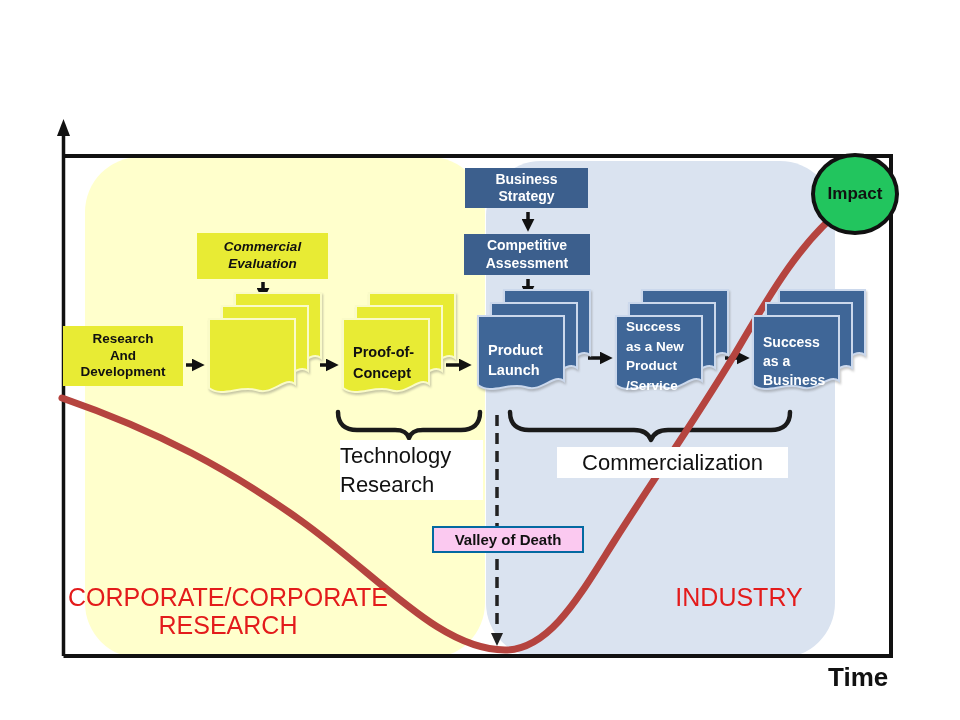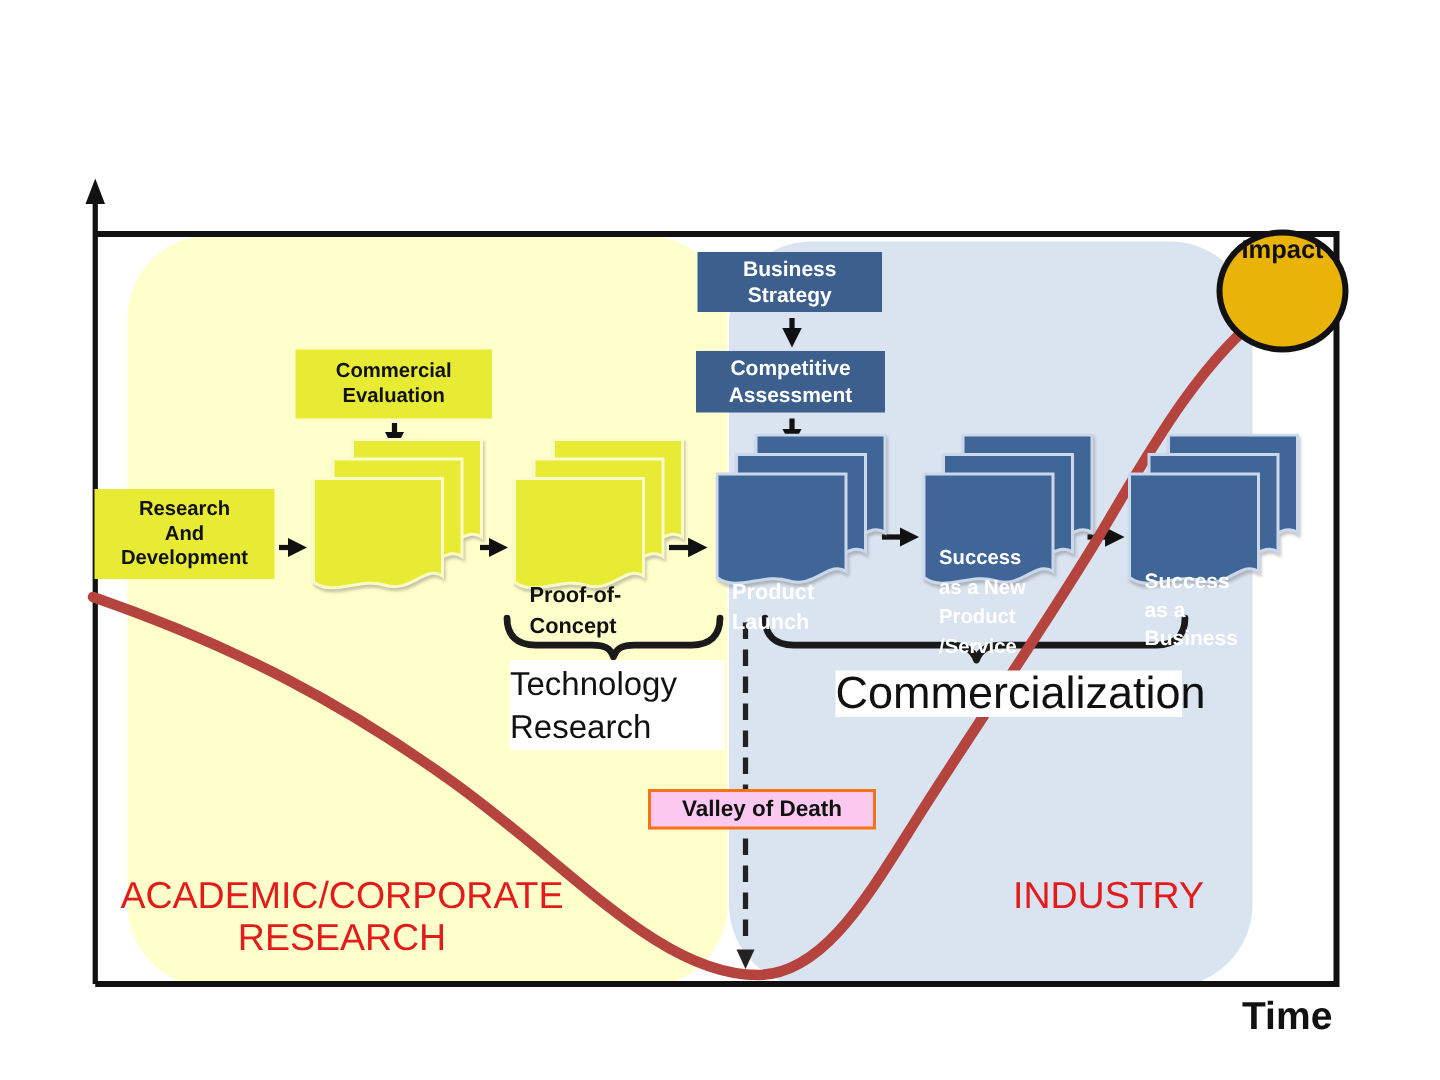--- a/index.html
+++ b/index.html
@@ -17,49 +17,49 @@
 
   
   .overlay{left:0;top:0;width:960px;height:720px;}
 
   
   .node{display:flex;flex-direction:column;justify-content:center;text-align:center;
         font-weight:bold;line-height:1.25;}
   .node-yellow{background:#E8EB34;color:#111;font-size:13.5px;}
   .node-blue{background:#3C5F8D;color:#fff;font-size:14px;}
   .rd-box{left:63px;top:326px;width:120px;height:60px;}
-  .ce-box{left:197px;top:233px;width:131px;height:46px;}
+  .ce-box{left:197px;top:233px;width:131px;height:46px;font-style:italic;}
   .bs-box{left:465px;top:168px;width:123px;height:40px;}
   .ca-box{left:464px;top:234px;width:126px;height:41px;}
 
   
   .stack{width:114px;height:108px;filter:drop-shadow(1px 2px 1px rgba(90,90,90,.35));}
   .page-y{fill:#E8EB34;stroke:#FAFBC8;stroke-width:2;}
   .page-b{fill:#3F6697;stroke:#CBD8EC;stroke-width:2;}
   .stack-ip{left:208px;top:292px;} .stack-poc{left:342px;top:292px;}
   .stack-pl{left:477px;top:289px;} .stack-snp{left:615px;top:289px;} .stack-sb{left:752px;top:289px;}
-  .stacktxt{font-weight:bold;white-space:nowrap;margin-top:45px;}
+  .stacktxt{font-weight:bold;white-space:nowrap;}
   .stacktxt.dark{color:#111;font-size:14.5px;line-height:21px;}
   .stacktxt.light{color:#fff;}
   .ip-txt{left:219px;top:342px;} .poc-txt{left:353px;top:342px;}
   .pl-txt{left:488px;top:340px;font-size:14.5px;line-height:20px;}
   .snp-txt{left:626px;top:317px;font-size:13.5px;line-height:19.5px;}
   .sb-txt{left:763px;top:333px;font-size:14px;line-height:19px;}
 
   
-  .impact{left:811px;top:153px;width:88px;height:82px;border-radius:50%;background:#eab308;
-          border:4px solid #111;box-sizing:border-box;display:flex;
+  .impact{left:811px;top:153px;width:88px;height:82px;border-radius:50%;background:#22c55e;
+          border:4px solid #111;box-sizing:border-box;display:flex;align-items:center;
           justify-content:center;font-weight:bold;font-size:17px;color:#111;}
 
   
   .tech-label{left:340px;top:440px;width:143px;background:#fff;text-align:left;
               font-size:22px;line-height:29px;color:#111;padding:1px 0;}
   .comm-label{left:557px;top:447px;width:231px;height:31px;background:#fff;text-align:center;
-              font-size:30px;line-height:31px;color:#111;}
-  .valley{left:432px;top:526px;width:152px;height:27px;background:#FBC9F0;border:2px solid #f97316;
+              font-size:22px;line-height:31px;color:#111;}
+  .valley{left:432px;top:526px;width:152px;height:27px;background:#FBC9F0;border:2px solid #0369a1;
           box-sizing:border-box;text-align:center;font-weight:bold;font-size:15px;line-height:23px;color:#111;}
 
   .red-label{color:#E31B1B;font-size:25px;line-height:28px;text-align:center;}
   .academic-label{left:68px;top:583px;width:320px;}
   .industry-label{left:644px;top:583px;width:190px;}
   .time-label{left:828px;top:662px;font-size:26px;font-weight:bold;color:#111;}
 </style>
 </head>
 <body>
 
@@ -168,21 +168,21 @@
   </div>
 
   <div class="abs tech-label">
     <div>Technology</div>
     <div>Research</div>
   </div>
   <div class="abs comm-label">Commercialization</div>
   <div class="abs valley">Valley of Death</div>
 
   <div class="abs red-label academic-label">
-    <div>ACADEMIC/CORPORATE</div>
+    <div>CORPORATE/CORPORATE</div>
     <div>RESEARCH</div>
   </div>
   <div class="abs red-label industry-label">
     <div>INDUSTRY</div>
   </div>
 
   <div class="abs time-label">Time</div>
 
 </div>
 

